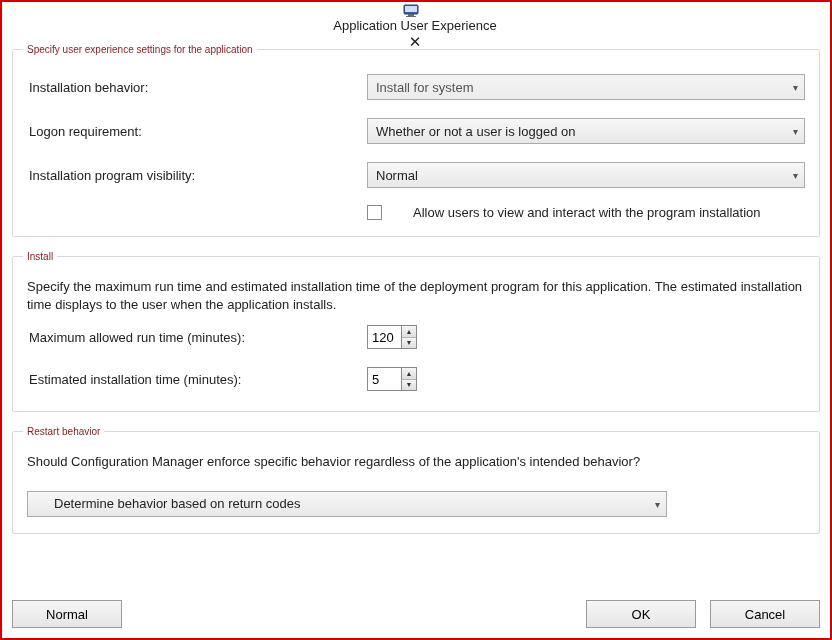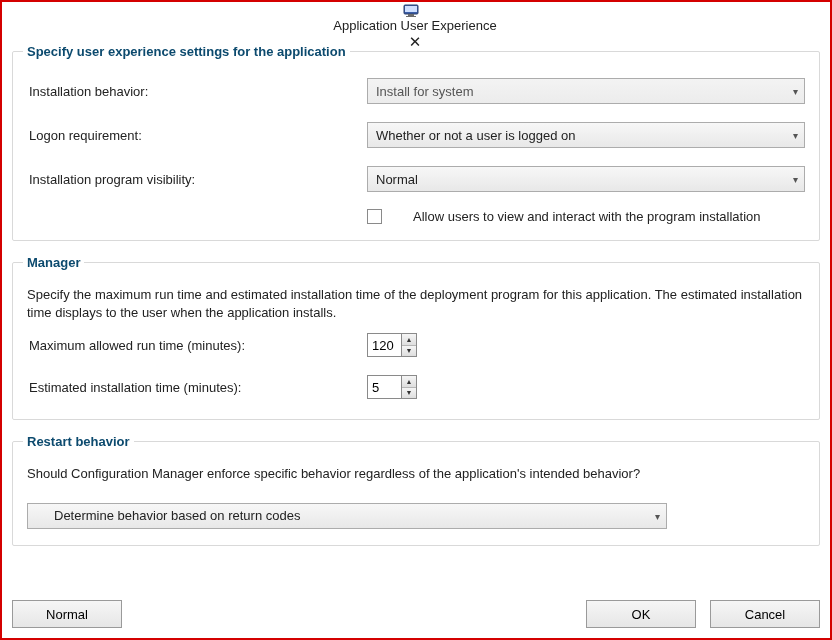--- a/index.html
+++ b/index.html
@@ -40,25 +40,24 @@
   }
   .client { padding: 6px 10px 10px 10px; }
   fieldset.group {
     border: 1px solid #d9d9d9;
     border-radius: 2px;
     margin: 6px 0 14px 0;
     padding: 12px 14px 16px 14px;
     position: relative;
   }
   fieldset.group > legend {
-    font-size: 13px;
-    color: #0c4a6e;
+    font-size: 10px;
+    color: #7f1d1d;
     padding: 0 4px;
     margin-left: -4px;
-    font-weight: bold;
   }
   .row {
     display: flex;
     align-items: center;
     min-height: 28px;
     margin: 6px 0 16px 0;
   }
   .row:last-child { margin-bottom: 0; }
   .row .label {
     width: 340px;
@@ -212,21 +211,21 @@
       </div>
     </div>
 
     <div class="checkbox-row">
       <span class="checkbox-box"></span>
       <span>Allow users to view and interact with the program installation</span>
     </div>
   </fieldset>
 
   <fieldset class="group">
-    <legend>Manager</legend>
+    <legend>Install</legend>
     <div class="desc">Specify the maximum run time and estimated installation time of the deployment program for this application. The estimated installation time displays to the user when the application installs.</div>
 
     <div class="spin-row">
       <div class="label">Maximum allowed run time (minutes):</div>
       <div class="spin">
         <input type="text" value="120" style="">
         <div class="btns">
           <button>▲</button>
           <button>▼</button>
         </div>

